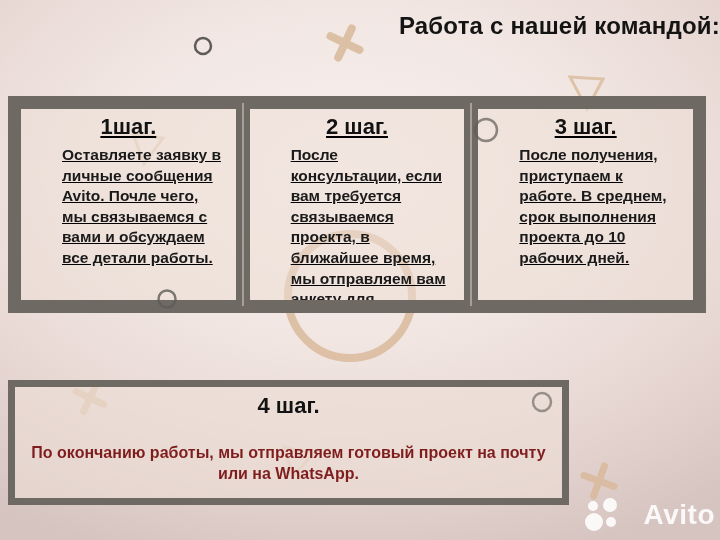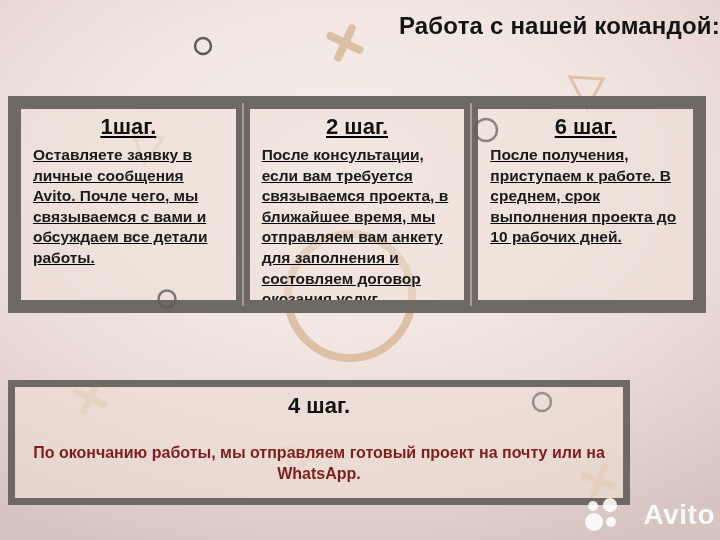--- a/index.html
+++ b/index.html
@@ -28,23 +28,24 @@
     padding:2px 12px 0 12px;overflow:hidden;
   }
   .v-divider{width:2px;background:#a89e98;}
   .step-title{
     text-align:center;font-size:22px;font-weight:bold;color:#121212;
     margin:3px 0 5px 0;
   }
   .step-body{
     font-size:15.5px;font-weight:bold;color:#1a1a1a;line-height:1.33;
     text-align:left;
+    margin-left:29px;
   }
   .final-band{
-    position:absolute;left:8px;top:380px;width:622px;height:125px;
+    position:absolute;left:8px;top:380px;width:561px;height:125px;
     box-sizing:border-box;border:7px solid #6e6963;
     background:rgba(236,222,214,0.6);z-index:1;
     padding:4px 10px 0 10px;
   }
   .final-title{
     text-align:center;font-size:22px;font-weight:bold;color:#121212;
     margin:2px 0 0 0;
   }
   .final-body{
     text-align:center;font-size:16px;font-weight:bold;color:#7f1d1d;
@@ -90,21 +91,21 @@
     <div class="step-title">1шаг.</div>
     <div class="step-body">Оставляете заявку в личные сообщения Avito. Почле чего, мы связываемся с вами и обсуждаем все детали работы.</div>
   </div>
   <div class="v-divider"></div>
   <div class="step-card">
     <div class="step-title">2 шаг.</div>
     <div class="step-body">После консультации, если вам требуется связываемся проекта, в ближайшее время, мы отправляем вам анкету для заполнения и состовляем договор окозания услуг.</div>
   </div>
   <div class="v-divider"></div>
   <div class="step-card">
-    <div class="step-title">6 шаг.</div>
+    <div class="step-title">3 шаг.</div>
     <div class="step-body">После получения, приступаем к работе. В среднем, срок выполнения проекта до 10 рабочих дней.</div>
   </div>
 </div>
 
 <div class="final-band">
   <div class="final-title">4 шаг.</div>
   <div class="final-body">По окончанию работы, мы отправляем готовый проект на почту или на WhatsApp.</div>
 </div>
 
 <svg class="decor decor-over" width="720" height="540" viewBox="0 0 720 540">

